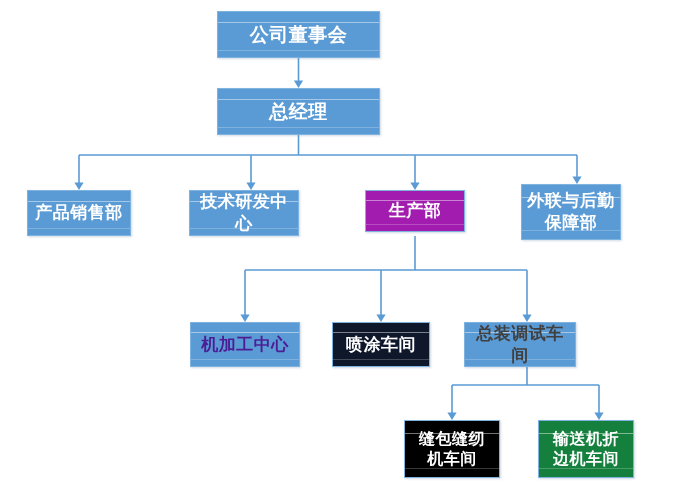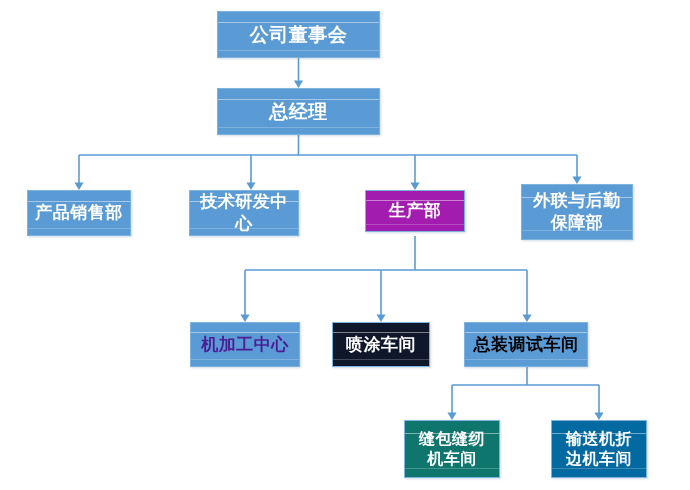--- a/index.html
+++ b/index.html
@@ -110,36 +110,36 @@
       </div>
       <div class="node-box" style="left: 27px; top: 190px; width: 104px; height: 46px; background: rgb(91, 155, 213); border-color: rgb(126, 179, 224); color: rgb(255, 255, 255);">
         <span class="node-label size-md">产品销售部</span>
       </div>
       <div class="node-box" style="left: 189px; top: 190px; width: 110px; height: 46px; background: rgb(91, 155, 213); border-color: rgb(126, 179, 224); color: rgb(255, 255, 255);">
         <span class="node-label size-md">技术研发中心</span>
       </div>
       <div class="node-box" style="left: 365px; top: 190px; width: 100px; height: 42px; background: #a21caf; border-color: rgb(126, 179, 224); color: rgb(255, 255, 255);">
         <span class="node-label size-md">生产部</span>
       </div>
-      <div class="node-box" style="left: 521px; top: 184px; width: 112px; height: 56px; background: rgb(91, 155, 213); border-color: rgb(126, 179, 224); color: rgb(255, 255, 255);">
+      <div class="node-box" style="left: 521px; top: 184px; width: 100px; height: 56px; background: rgb(91, 155, 213); border-color: rgb(126, 179, 224); color: rgb(255, 255, 255);">
         <span class="node-label size-md">外联与后勤
 保障部</span>
       </div>
       <div class="node-box" style="left: 190px; top: 322px; width: 110px; height: 45px; background: rgb(91, 155, 213); border-color: rgb(126, 179, 224); color: #4c1d95;">
         <span class="node-label size-md">机加工中心</span>
       </div>
       <div class="node-box" style="left: 332px; top: 322px; width: 98px; height: 45px; background: #0f172a; border-color: rgb(126, 179, 224); color: rgb(255, 255, 255);">
         <span class="node-label size-md">喷涂车间</span>
       </div>
-      <div class="node-box" style="left: 464px; top: 322px; width: 124px; height: 45px; background: rgb(91, 155, 213); border-color: rgb(126, 179, 224); color: #000000;">
+      <div class="node-box" style="left: 464px; top: 322px; width: 112px; height: 45px; background: rgb(91, 155, 213); border-color: rgb(126, 179, 224); color: #404040;">
         <span class="node-label size-md">总装调试车间</span>
       </div>
-      <div class="node-box" style="left: 404px; top: 420px; width: 96px; height: 58px; background: #0f766e; border-color: rgb(126, 179, 224); color: rgb(255, 255, 255);">
+      <div class="node-box" style="left: 404px; top: 420px; width: 96px; height: 58px; background: #000000; border-color: rgb(126, 179, 224); color: rgb(255, 255, 255);">
         <span class="node-label size-sm">缝包缝纫
 机车间</span>
       </div>
-      <div class="node-box" style="left: 551px; top: 420px; width: 96px; height: 58px; background: #0369a1; border-color: rgb(126, 179, 224); color: rgb(255, 255, 255);">
+      <div class="node-box" style="left: 538px; top: 420px; width: 96px; height: 58px; background: #15803d; border-color: rgb(126, 179, 224); color: rgb(255, 255, 255);">
         <span class="node-label size-sm">输送机折
 边机车间</span>
       </div>
     </div>
 
 </div>
 
 </body></html>

